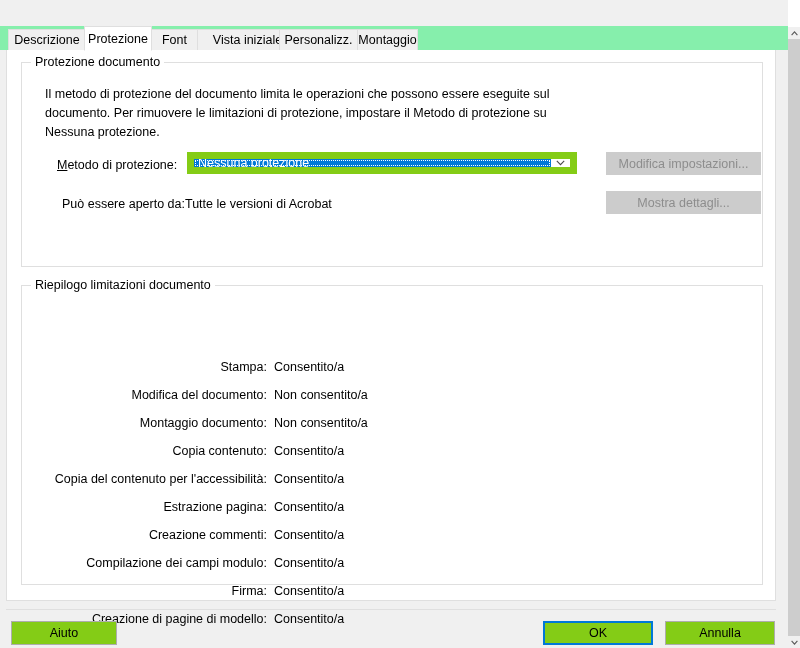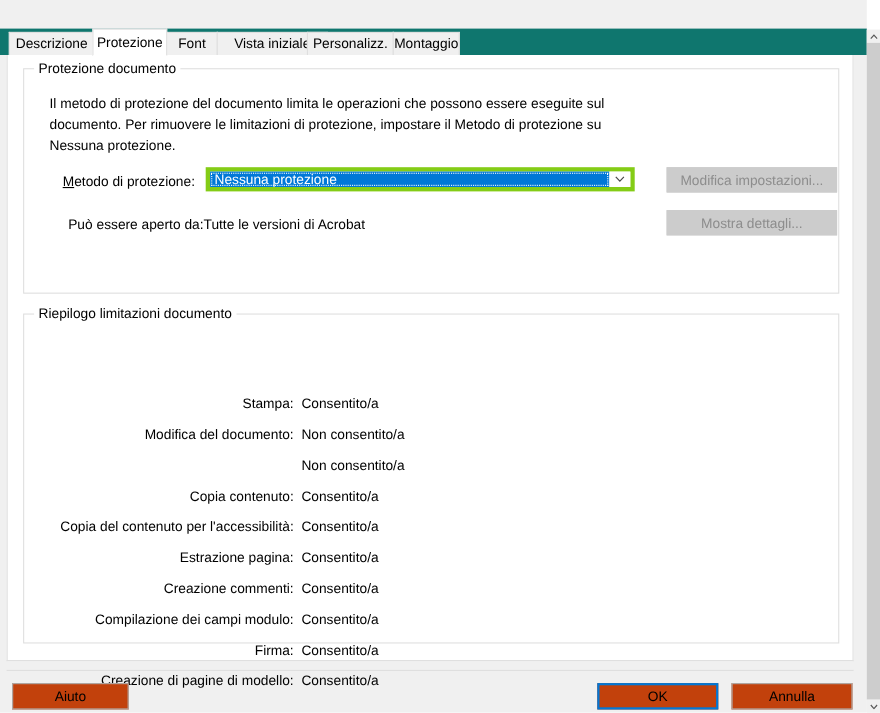--- a/index.html
+++ b/index.html
@@ -55,21 +55,21 @@
   }
   #close-button svg { display: block; }
 
   
   #tabstrip {
     position: absolute;
     left: 0;
     top: 26px;
     width: 788px;
     height: 24px;
-    background: #0f766e;
+    background: #86efac;
   }
   .tab {
     position: absolute;
     top: 3px;
     height: 21px;
     background: #f0f0f0;
     border: 1px solid #dfdfdf;
     border-bottom: none;
     box-sizing: border-box;
     display: flex;
@@ -157,21 +157,21 @@
   }
   #label-method .accel {
     text-decoration: underline;
   }
   #combo-method {
     position: absolute;
     left: 165px;
     top: 89px;
     width: 390px;
     height: 22px;
-    border: 4px solid #84cc16;
+    border: 7px solid #84cc16;
     box-sizing: border-box;
     background: #ffffff;
     display: flex;
     align-items: stretch;
     cursor: default;
   }
   #combo-method-value {
     flex: 1 1 auto;
     background: #0078d7;
     color: #ffffff;
@@ -273,21 +273,21 @@
     left: 6px;
     top: 609px;
     width: 770px;
     height: 1px;
     background: #dfdfdf;
   }
   .footer-btn {
     position: absolute;
     box-sizing: border-box;
     height: 24px;
-    background: #c2410c;
+    background: #84cc16;
     border: 1px solid #adadad;
     font-size: 12.5px;
     color: #000000;
     display: flex;
     align-items: center;
     justify-content: center;
     cursor: default;
     white-space: nowrap;
   }
   #btn-help {
@@ -396,20 +396,21 @@
       <div id="summary-rows">
           <div class="summary-row" style="top: 74px;">
             <div class="summary-label">Stampa:</div>
             <div class="summary-value">Consentito/a</div>
           </div>
           <div class="summary-row" style="top: 102px;">
             <div class="summary-label">Modifica del documento:</div>
             <div class="summary-value">Non consentito/a</div>
           </div>
           <div class="summary-row" style="top: 130px;">
+            <div class="summary-label">Montaggio documento:</div>
             <div class="summary-value">Non consentito/a</div>
           </div>
           <div class="summary-row" style="top: 158px;">
             <div class="summary-label">Copia contenuto:</div>
             <div class="summary-value">Consentito/a</div>
           </div>
           <div class="summary-row" style="top: 186px;">
             <div class="summary-label">Copia del contenuto per l'accessibilità:</div>
             <div class="summary-value">Consentito/a</div>
           </div>

